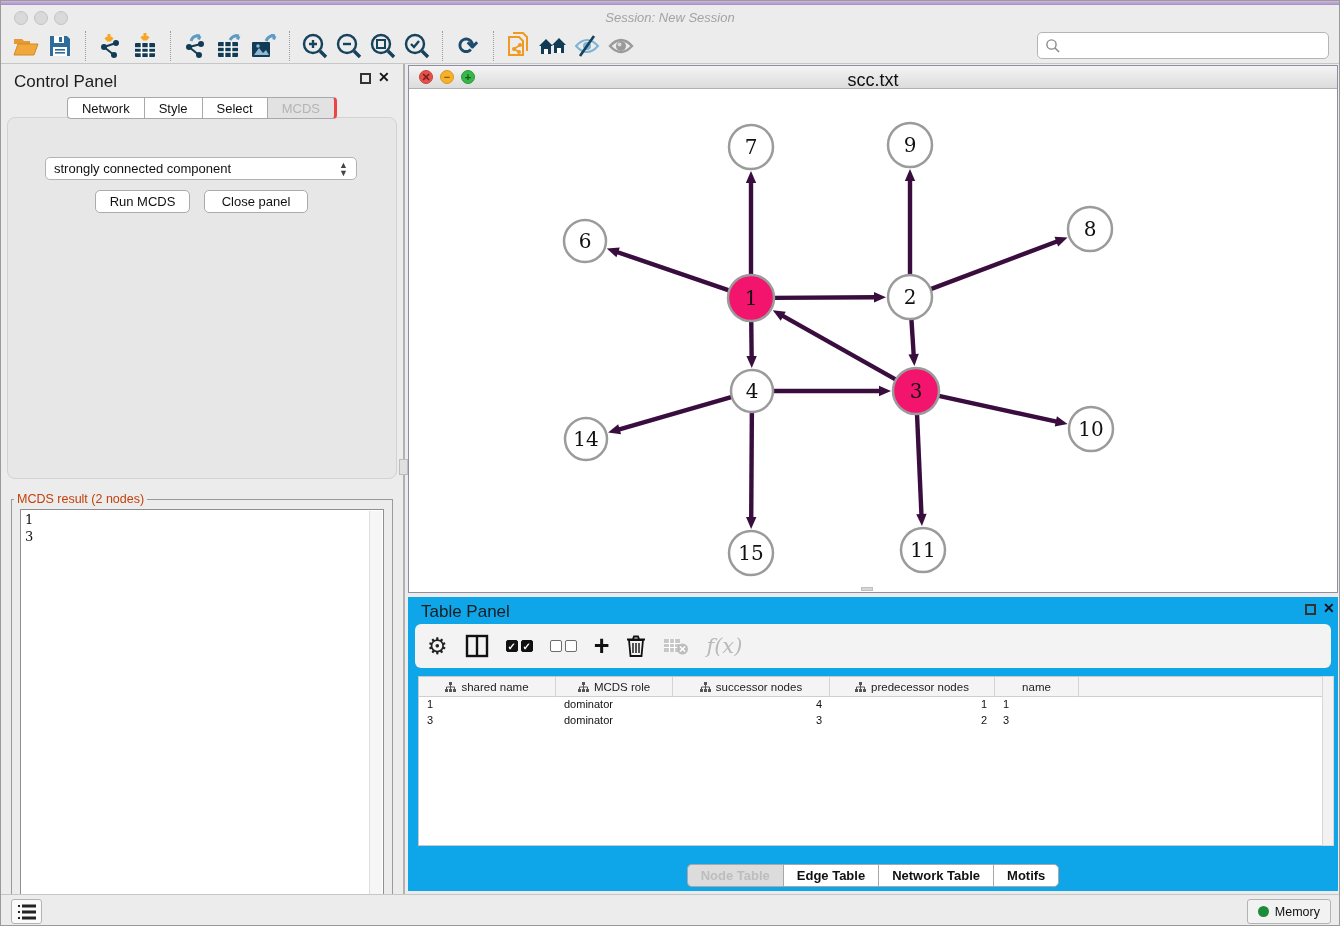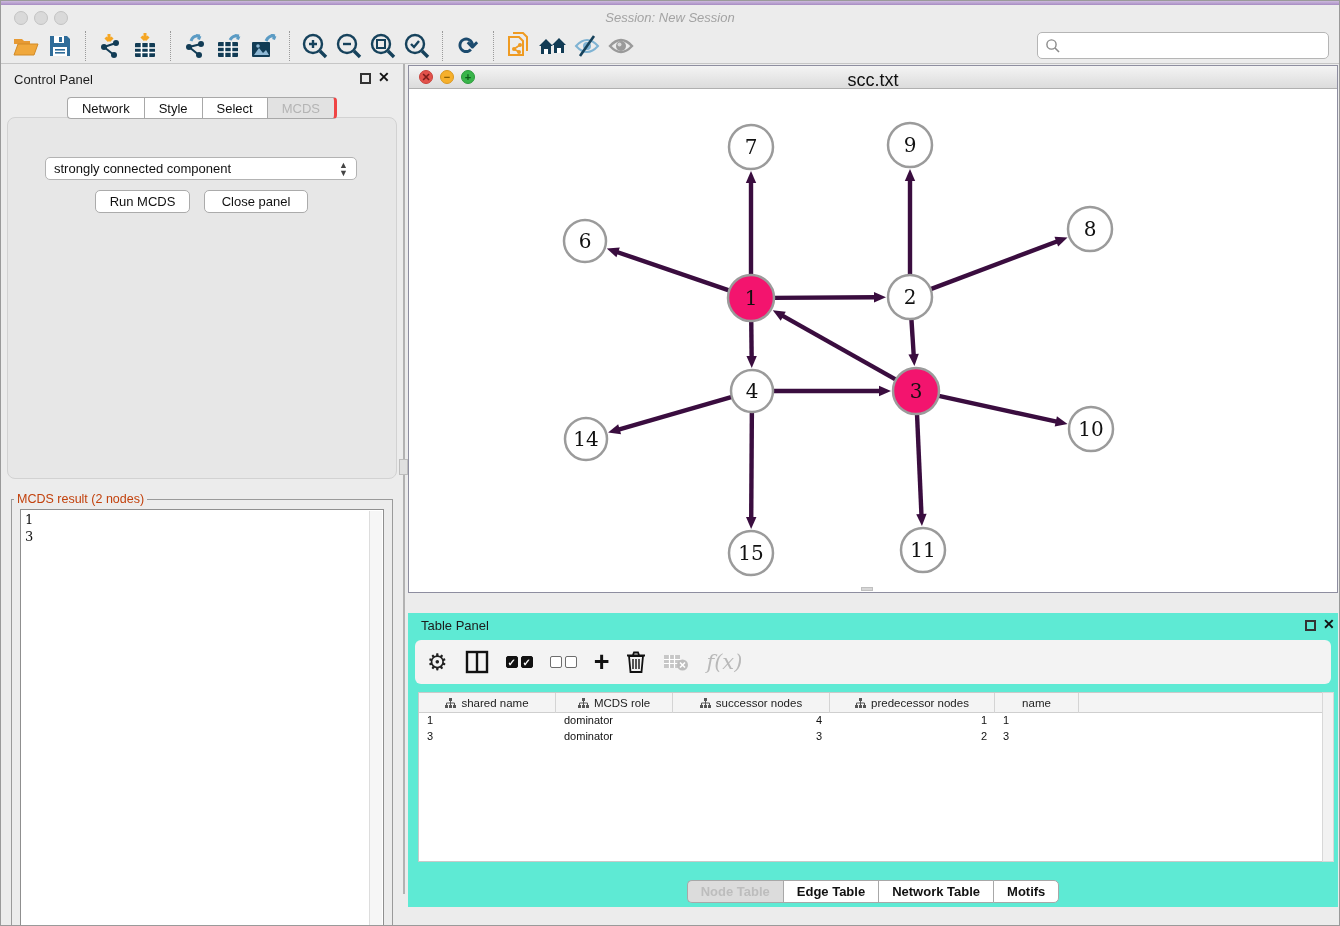--- a/index.html
+++ b/index.html
@@ -24,21 +24,21 @@
   .tgroup+.tgroup{border-left:1px dotted #9a9a9a;}
   .ticon{width:34px;height:30px;display:flex;align-items:center;justify-content:center;}
   .refresh-glyph{font-size:24px;font-weight:bold;color:#1c4b6e;line-height:1;}
   .searchbox{position:absolute;right:10px;top:3px;width:292px;height:27px;background:#fff;
     border:1px solid #b5b5b5;border-radius:5px;display:flex;align-items:center;padding-left:7px;}
   .searchbox input{border:none;outline:none;flex:1;font-size:13px;background:transparent;
     font-family:"Liberation Sans",sans-serif;}
   
   .control-panel{position:absolute;left:0;top:63px;width:402px;height:830px;background:#ececec;}
   .cp-head{position:absolute;left:0;top:0;width:100%;height:30px;}
-  .panel-title{position:absolute;left:13px;top:8px;font-size:13px;color:#1c1c1c;text-align:center;}
+  .panel-title{position:absolute;left:13px;top:8px;font-size:17px;color:#1c1c1c;text-align:center;}
   .win-sq{position:absolute;top:9px;width:11px;height:11px;border:2px solid #333;}
   .win-x{position:absolute;top:6px;font-size:14px;font-weight:bold;color:#111;line-height:1;}
   .cp-tabs{position:absolute;left:0;top:33px;width:100%;display:flex;justify-content:center;z-index:3;}
   .tab{height:22px;padding:0 14px;font-size:13px;line-height:21px;background:#fff;
     border:1px solid #a8a8a8;border-right:none;color:#111;}
   .tab:first-child{border-top-left-radius:4px;border-bottom-left-radius:4px;}
   .tab:last-child{border-right:3px solid #ef4444;border-top-right-radius:4px;border-bottom-right-radius:4px;}
   .tab.sel{background:#e2e2e2;color:#b4b4b4;}
   .cp-body{position:absolute;left:6px;top:53px;width:390px;height:362px;background:#e7e7e7;
     border:1px solid #d2d2d2;border-radius:8px;}
@@ -68,21 +68,21 @@
   .light{position:absolute;top:4px;width:14px;height:14px;border-radius:50%;
     font-size:11px;font-weight:bold;text-align:center;line-height:13px;}
   .light.red{background:#e3524b;border:1px solid #c8423c;color:#7e1d1a;}
   .light.yellow{background:#f6b02c;border:1px solid #d99820;color:#8a5d00;}
   .light.green{background:#39b54a;border:1px solid #2c9a3c;color:#0d5c1a;}
   .net-title{position:absolute;top:4px;left:0;width:100%;text-align:center;font-size:18px;color:#111;}
   .net-canvas{position:absolute;left:0;top:23px;width:928px;height:503px;background:#fff;}
   .hsplit-grip{position:absolute;left:452px;bottom:1px;width:12px;height:4px;background:#d7d7d7;
     border:1px solid #c0c0c0;}
   
-  .table-panel{position:absolute;left:407px;top:612px;width:930px;height:294px;background:#5eead4;}
+  .table-panel{position:absolute;left:407px;top:596px;width:930px;height:294px;background:#0ea5e9;}
   .tp-toolbar{position:absolute;left:7px;top:27px;width:916px;height:44px;background:#f3f3f3;
     border-radius:6px;display:flex;align-items:center;padding-left:12px;gap:17px;}
   .tp-icon{display:flex;align-items:center;justify-content:center;height:30px;}
   .gear-glyph{font-size:23px;color:#222;line-height:1;}
   .plus-glyph{font-size:27px;font-weight:bold;color:#111;line-height:1;}
   .fx-glyph{font-family:"DejaVu Serif",serif;font-style:italic;font-size:21px;color:#b9b9b9;}
   .tbl{position:absolute;left:10px;top:79px;width:908px;height:170px;background:#fff;
     border:1px solid #c9c9c9;border-right:none;}
   .tbl-scroll{position:absolute;right:4px;top:79px;width:12px;height:170px;background:#f2f2f2;
     border:1px solid #d8d8d8;}
@@ -502,14 +502,32 @@
     <div class="tbl-scroll"></div>
 
     <div class="tp-tabs">
       <div class="tp-tab sel">Node Table</div>
       <div class="tp-tab">Edge Table</div>
       <div class="tp-tab">Network Table</div>
       <div class="tp-tab">Motifs</div>
     </div>
   </div>
 
+  <div class="statusbar">
+    <div class="sb-left">
+      <svg width="18" height="16" viewBox="0 0 18 16">
+          <g fill="#222">
+            <rect x="0" y="1" width="2" height="2"></rect>
+            <rect x="0" y="7" width="2" height="2"></rect>
+            <rect x="0" y="13" width="2" height="2"></rect>
+            <rect x="4" y="0.5" width="14" height="3"></rect>
+            <rect x="4" y="6.5" width="14" height="3"></rect>
+            <rect x="4" y="12.5" width="14" height="3"></rect>
+          </g>
+        </svg>
+    </div>
+    <div class="sb-mem">
+      <span class="mem-dot"></span>
+      <span>Memory</span>
+    </div>
+  </div>
 
 </div>
 
 </body></html>

